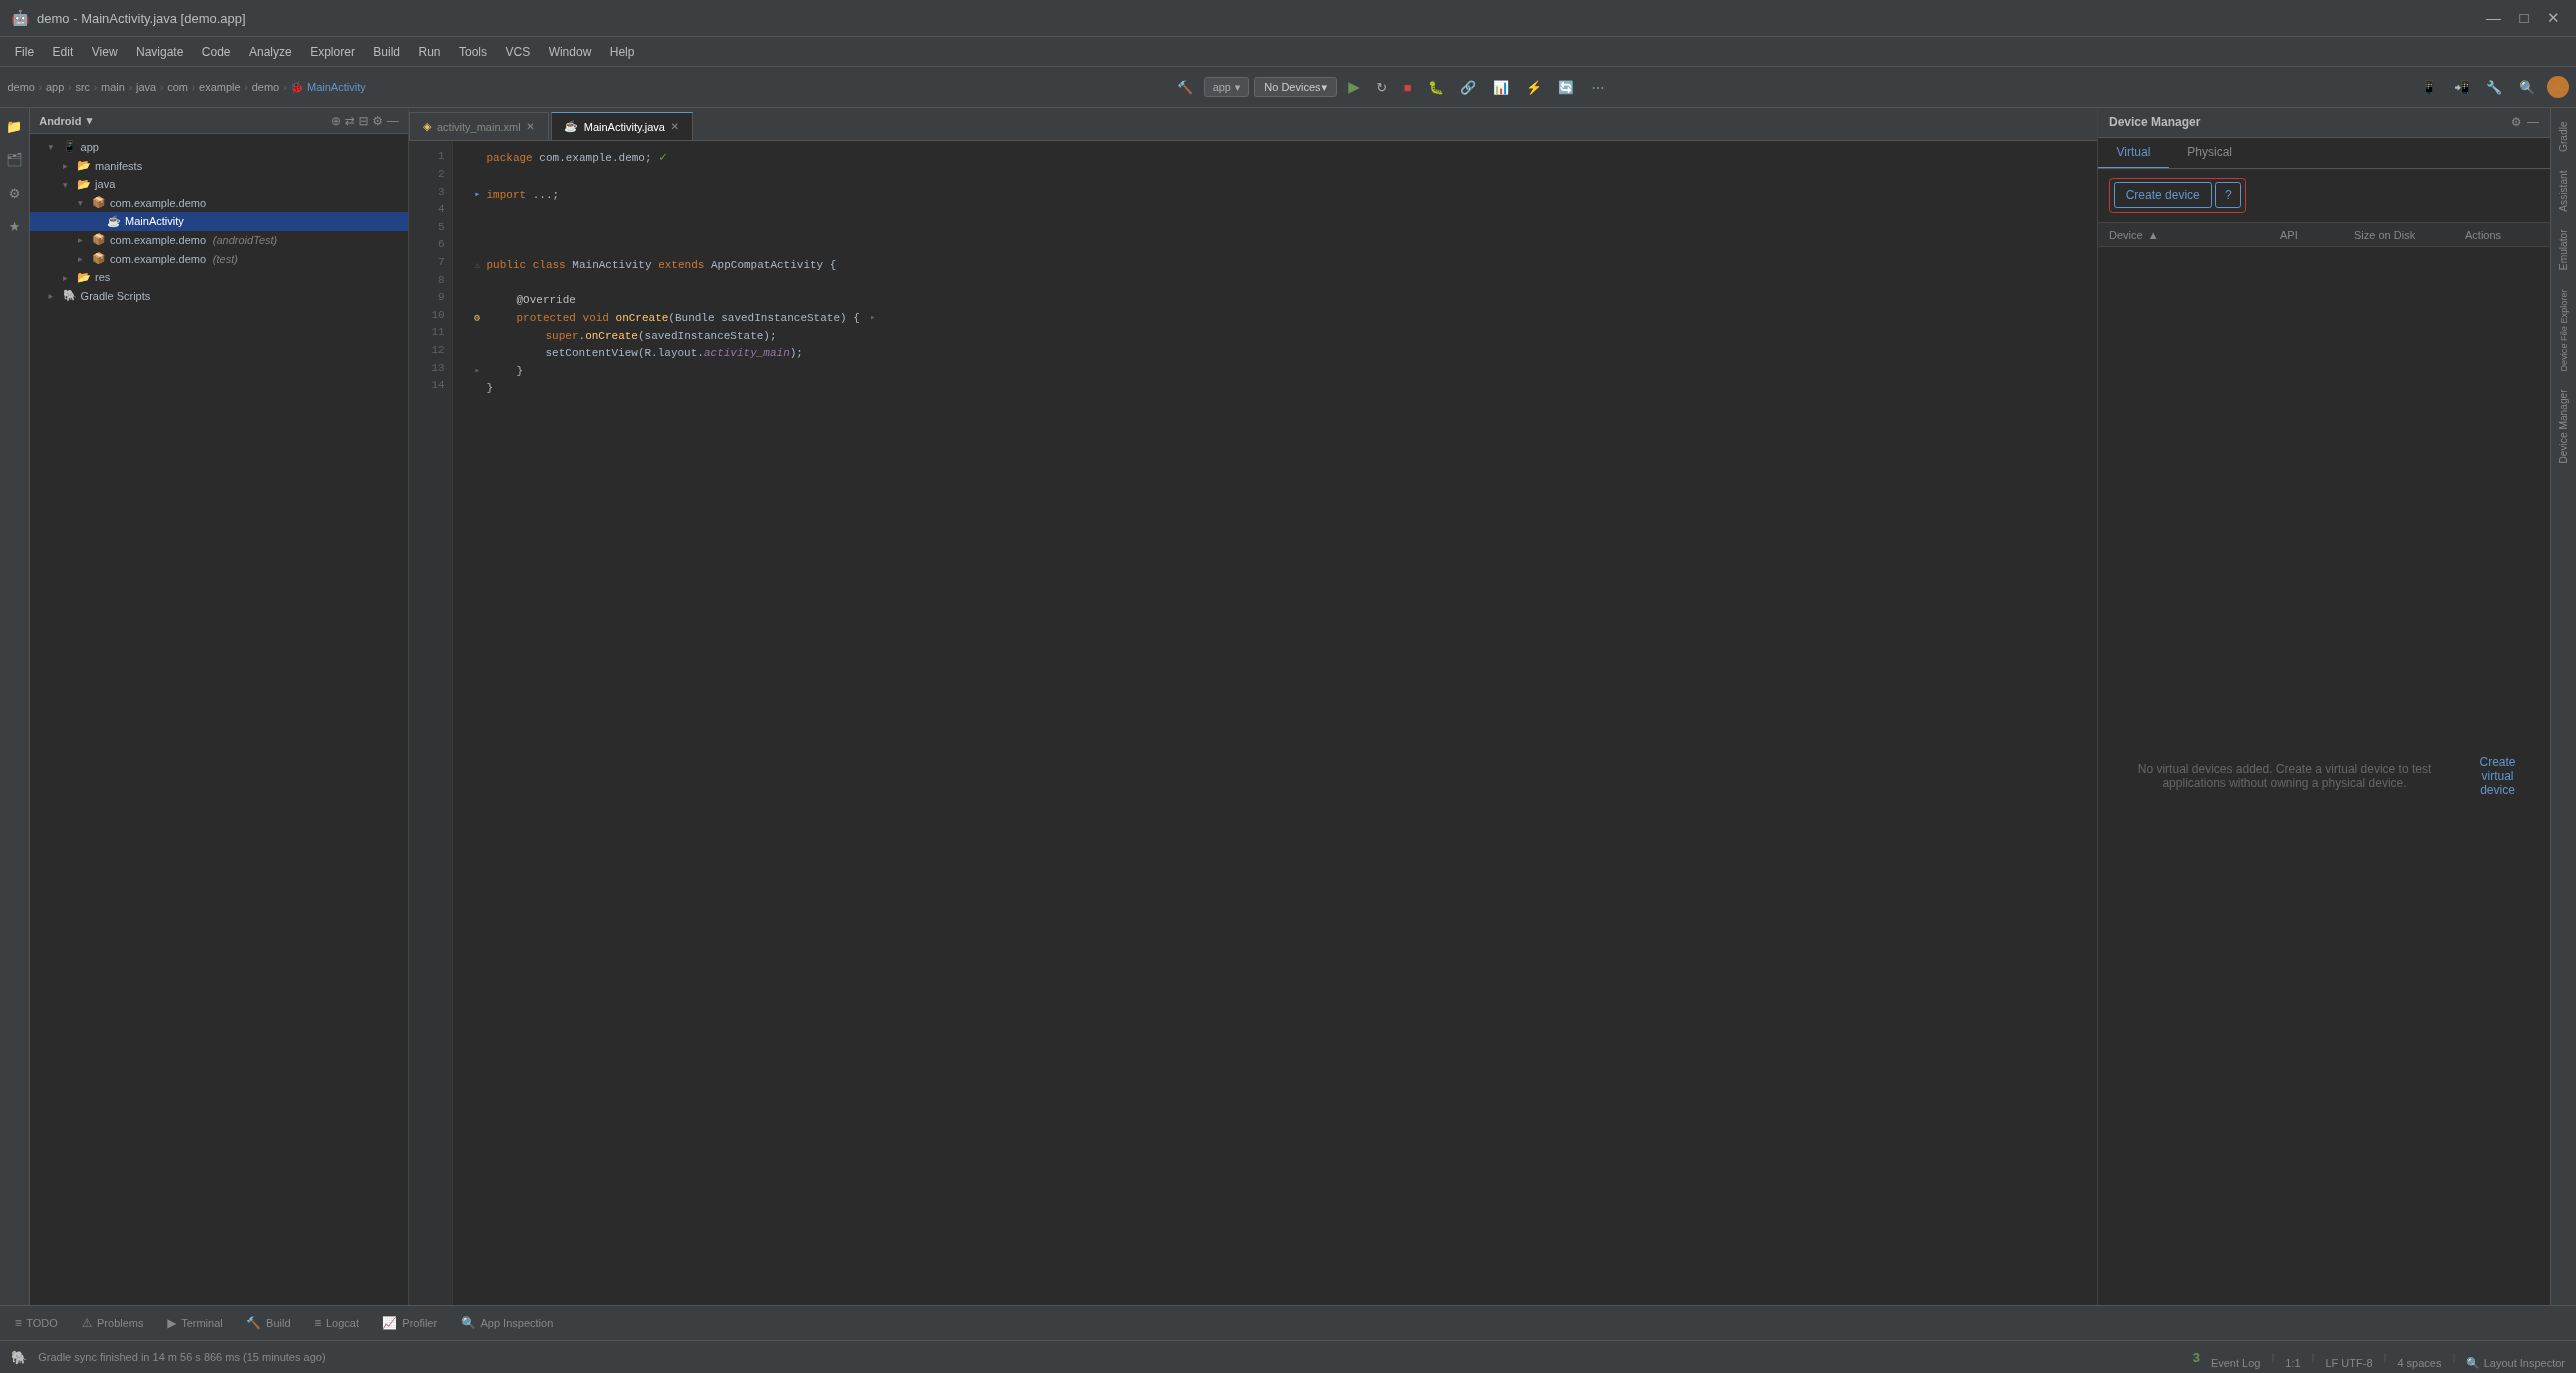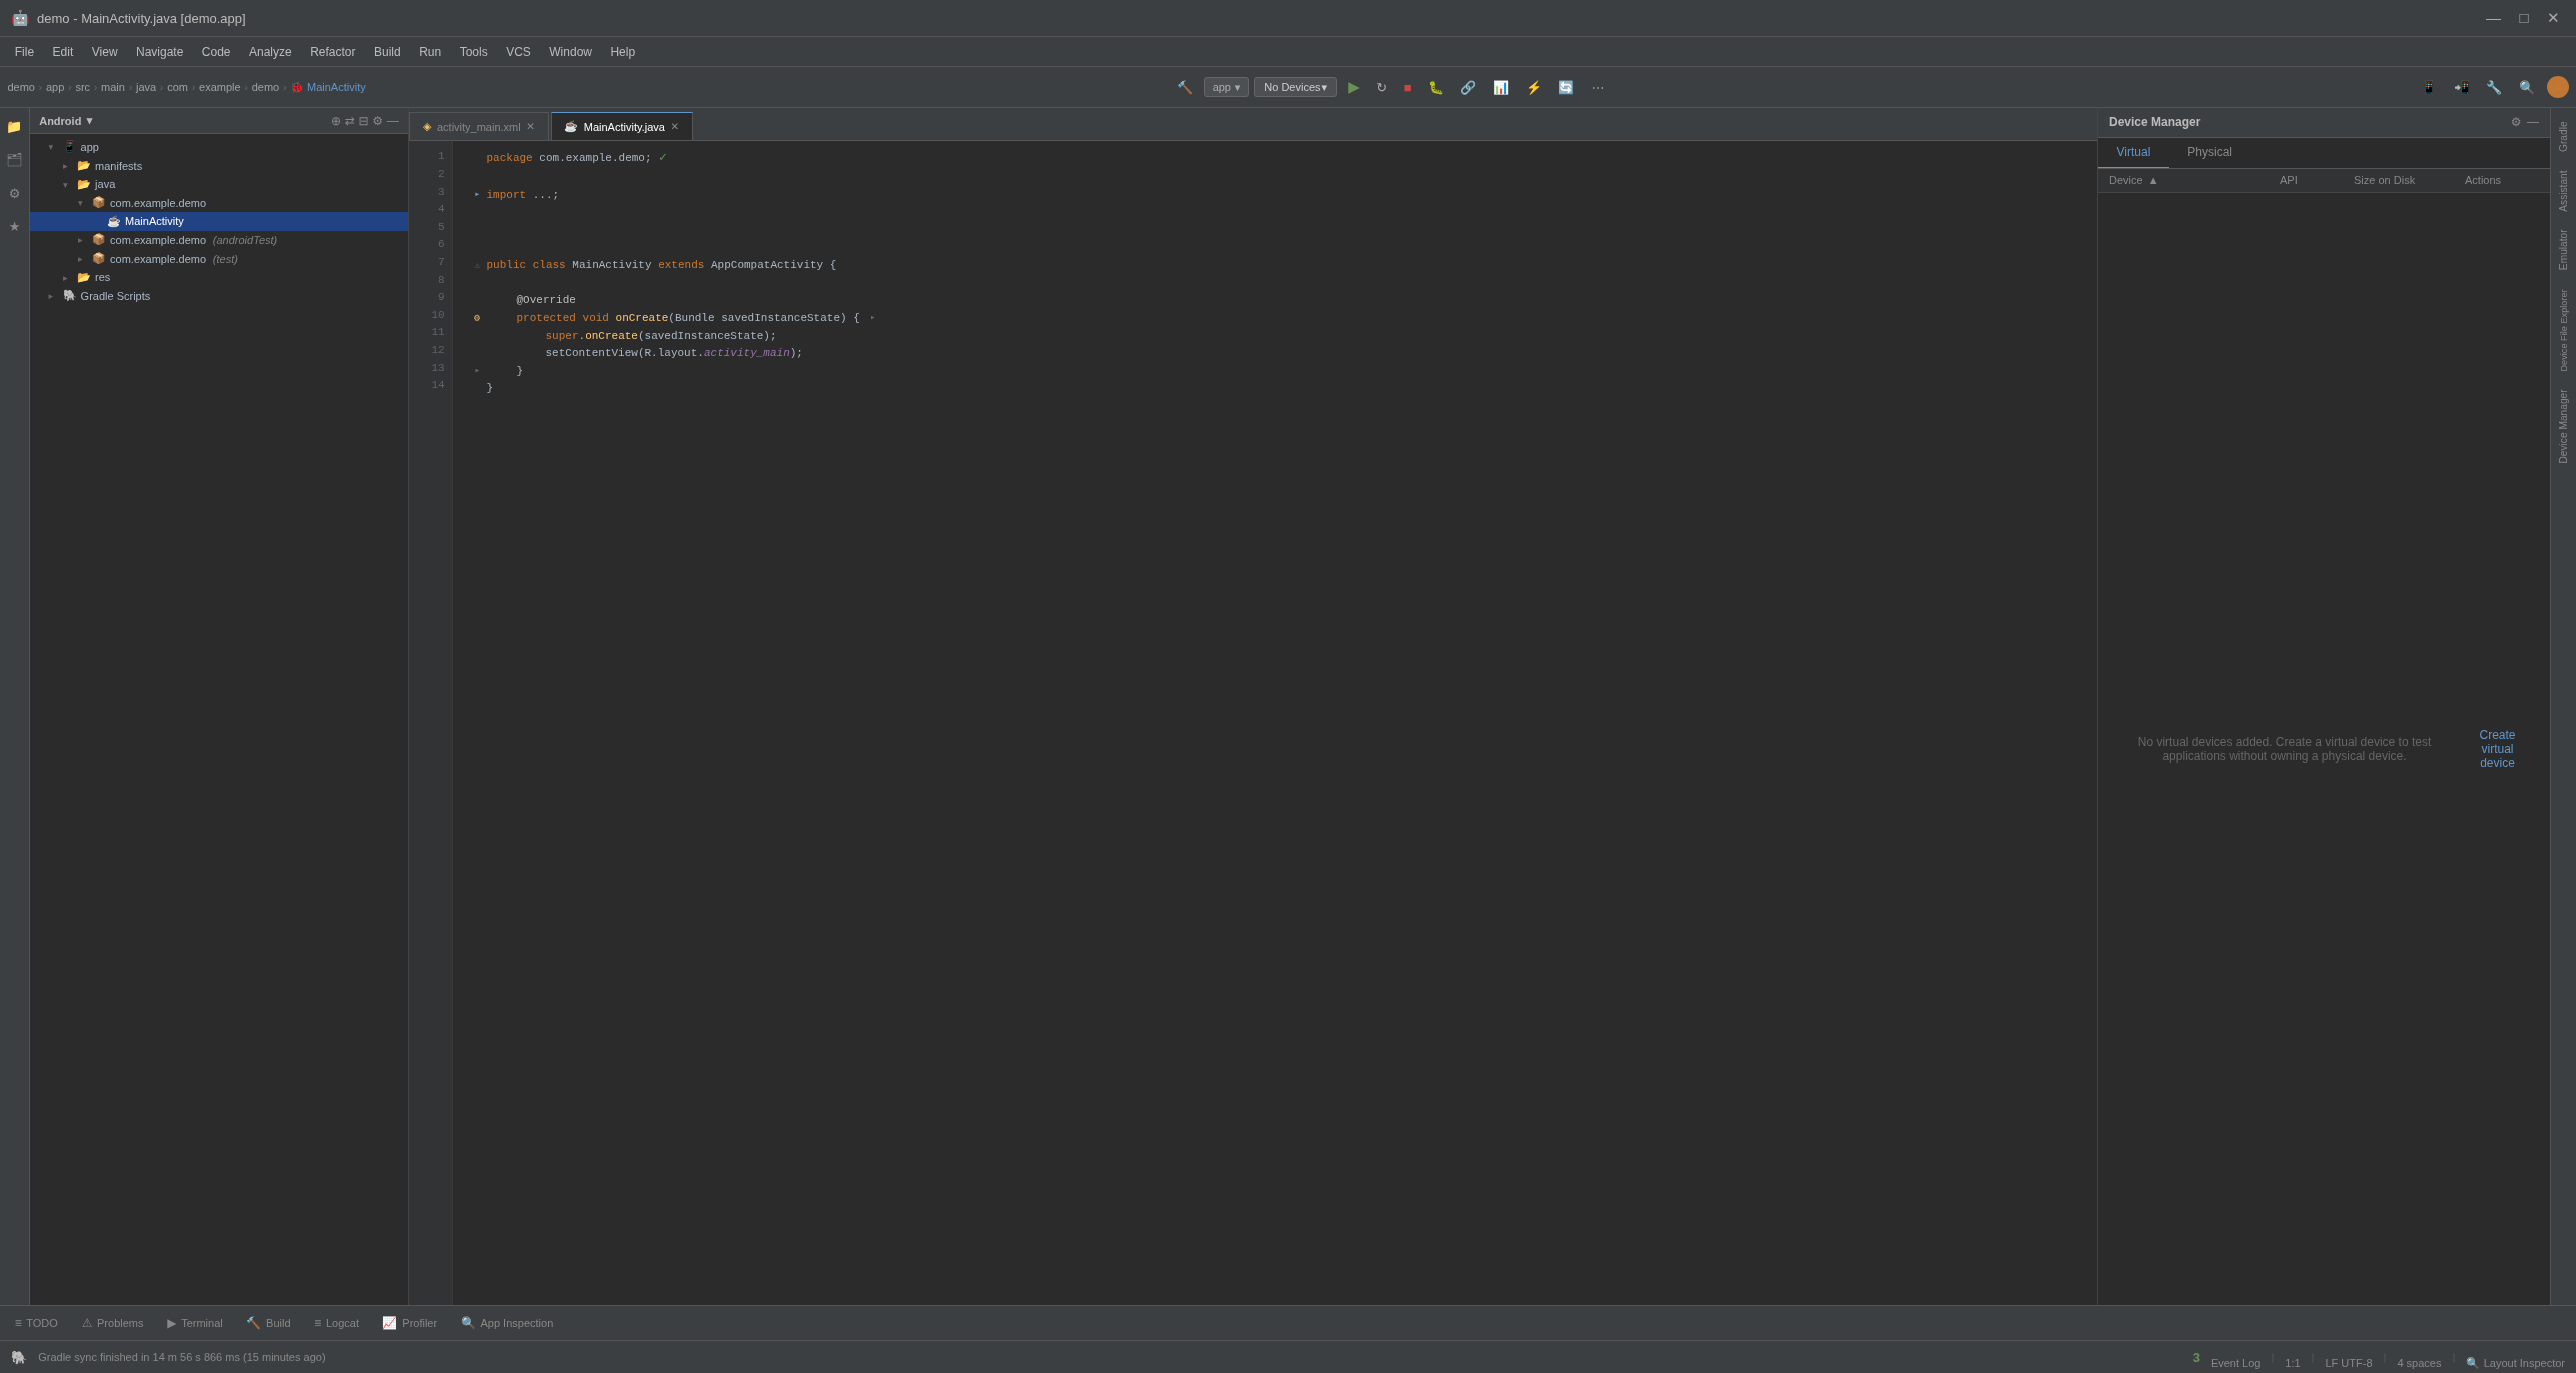--- a/index.html
+++ b/index.html
@@ -425,21 +425,21 @@
   </div>
 </div>
 
 <div class="menu-bar">
   <span class="menu-item">File</span>
   <span class="menu-item">Edit</span>
   <span class="menu-item">View</span>
   <span class="menu-item">Navigate</span>
   <span class="menu-item">Code</span>
   <span class="menu-item">Analyze</span>
-  <span class="menu-item">Refactor</span>
+  <span class="menu-item">Explorer</span>
   <span class="menu-item">Build</span>
   <span class="menu-item">Run</span>
   <span class="menu-item">Tools</span>
   <span class="menu-item">VCS</span>
   <span class="menu-item">Window</span>
   <span class="menu-item">Help</span>
 </div>
 
 <div class="toolbar">
   <div class="toolbar-breadcrumb">
@@ -672,20 +672,26 @@
         <span class="panel-icon-btn">⚙</span>
         <span class="panel-icon-btn">—</span>
       </div>
     </div>
     <div class="device-tabs">
       <div class="device-tab active">
         <span>Virtual</span>
       </div>
       <div class="device-tab">
         <span>Physical</span>
+      </div>
+    </div>
+    <div class="device-actions-bar">
+      <div class="create-device-highlight">
+        <button class="create-device-btn">Create device</button>
+        <button class="help-btn">?</button>
       </div>
     </div>
     <div class="device-table-header">
       <div class="col-device">
         <span>Device</span>
         <span>▲</span>
       </div>
       <div class="col-api">
         <span>API</span>
       </div>

